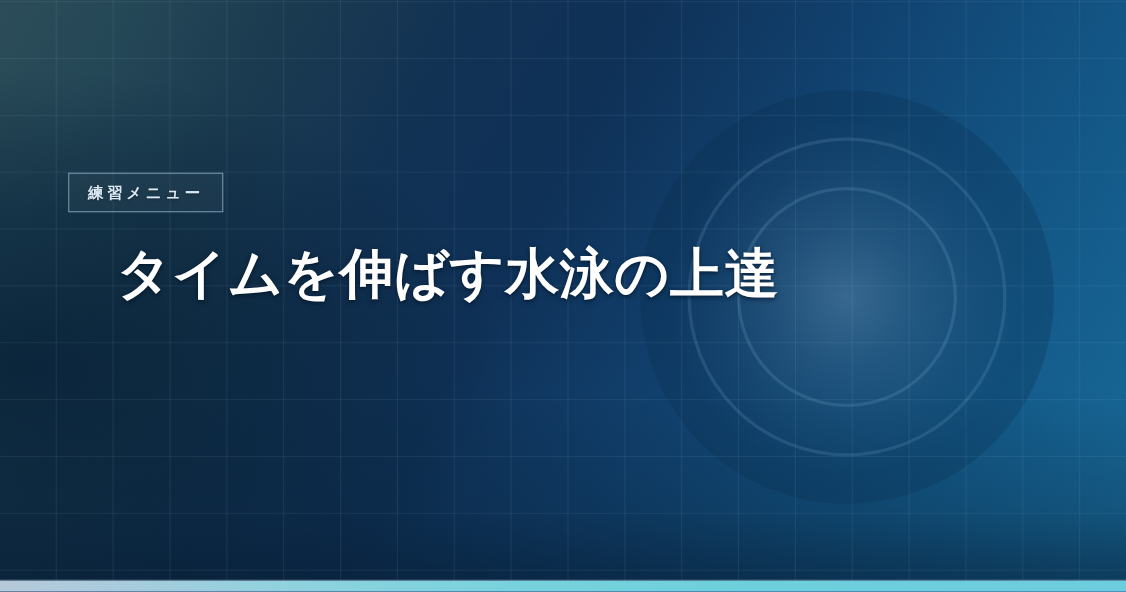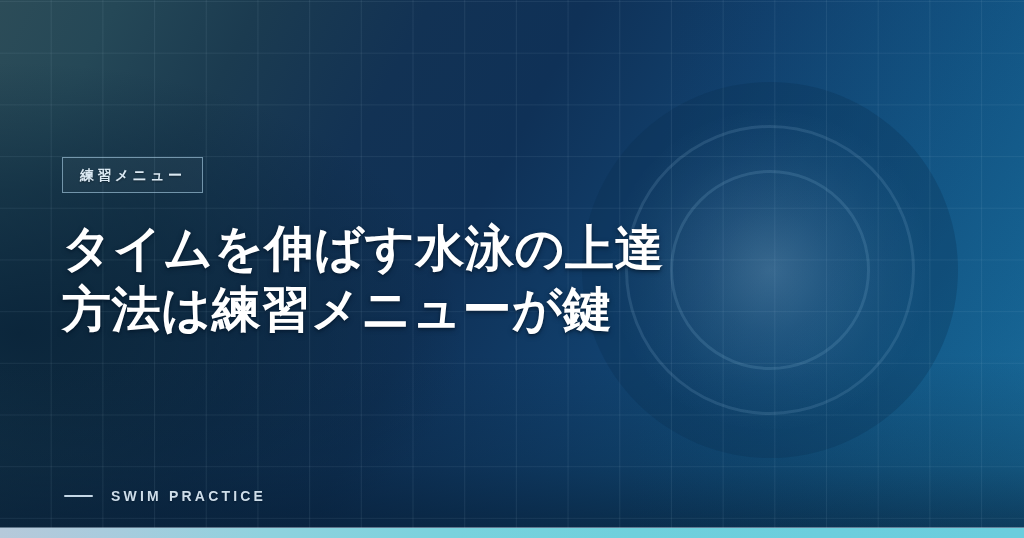--- a/index.html
+++ b/index.html
@@ -146,21 +146,21 @@
     font-family: "Liberation Serif", "DejaVu Serif", serif;
     font-weight: 700;
     font-size: 49px;
     line-height: 61px;
     color: #ffffff;
     letter-spacing: 0.5px;
     text-shadow:
       0 2px 5px rgba(3,20,38,0.55),
       0 1px 2px rgba(3,20,38,0.45);
   }
-  .title-line { display: block; white-space: nowrap; }
+  .title-line { display: block; white-space: nowrap; margin-left: 44px; }
 
   .subtitle {
     position: absolute;
     left: 1px;
     top: 356px;
     margin: 0;
     font-size: 19px;
     font-weight: 700;
     color: #e3edf5;
     letter-spacing: 1.6px;
@@ -235,27 +235,22 @@
 
   <div class="grid"></div>
   <div class="grid-fade"></div>
 
   <div class="content">
 
     <div class="badge">練習メニュー</div>
 
     <h1 class="title">
       <span class="title-line">タイムを伸ばす水泳の上達</span>
-      <span class="title-line">方法は練習メニューが鍵</span>
     </h1>
 
 
-    <div class="footer-mark">
-      <span class="footer-dash"></span>
-      <span class="footer-text">SWIM PRACTICE</span>
-    </div>
 
   </div>
 
   <div class="bottom-band-edge"></div>
   <div class="bottom-band"></div>
 
 </div>
 
 </body></html>

